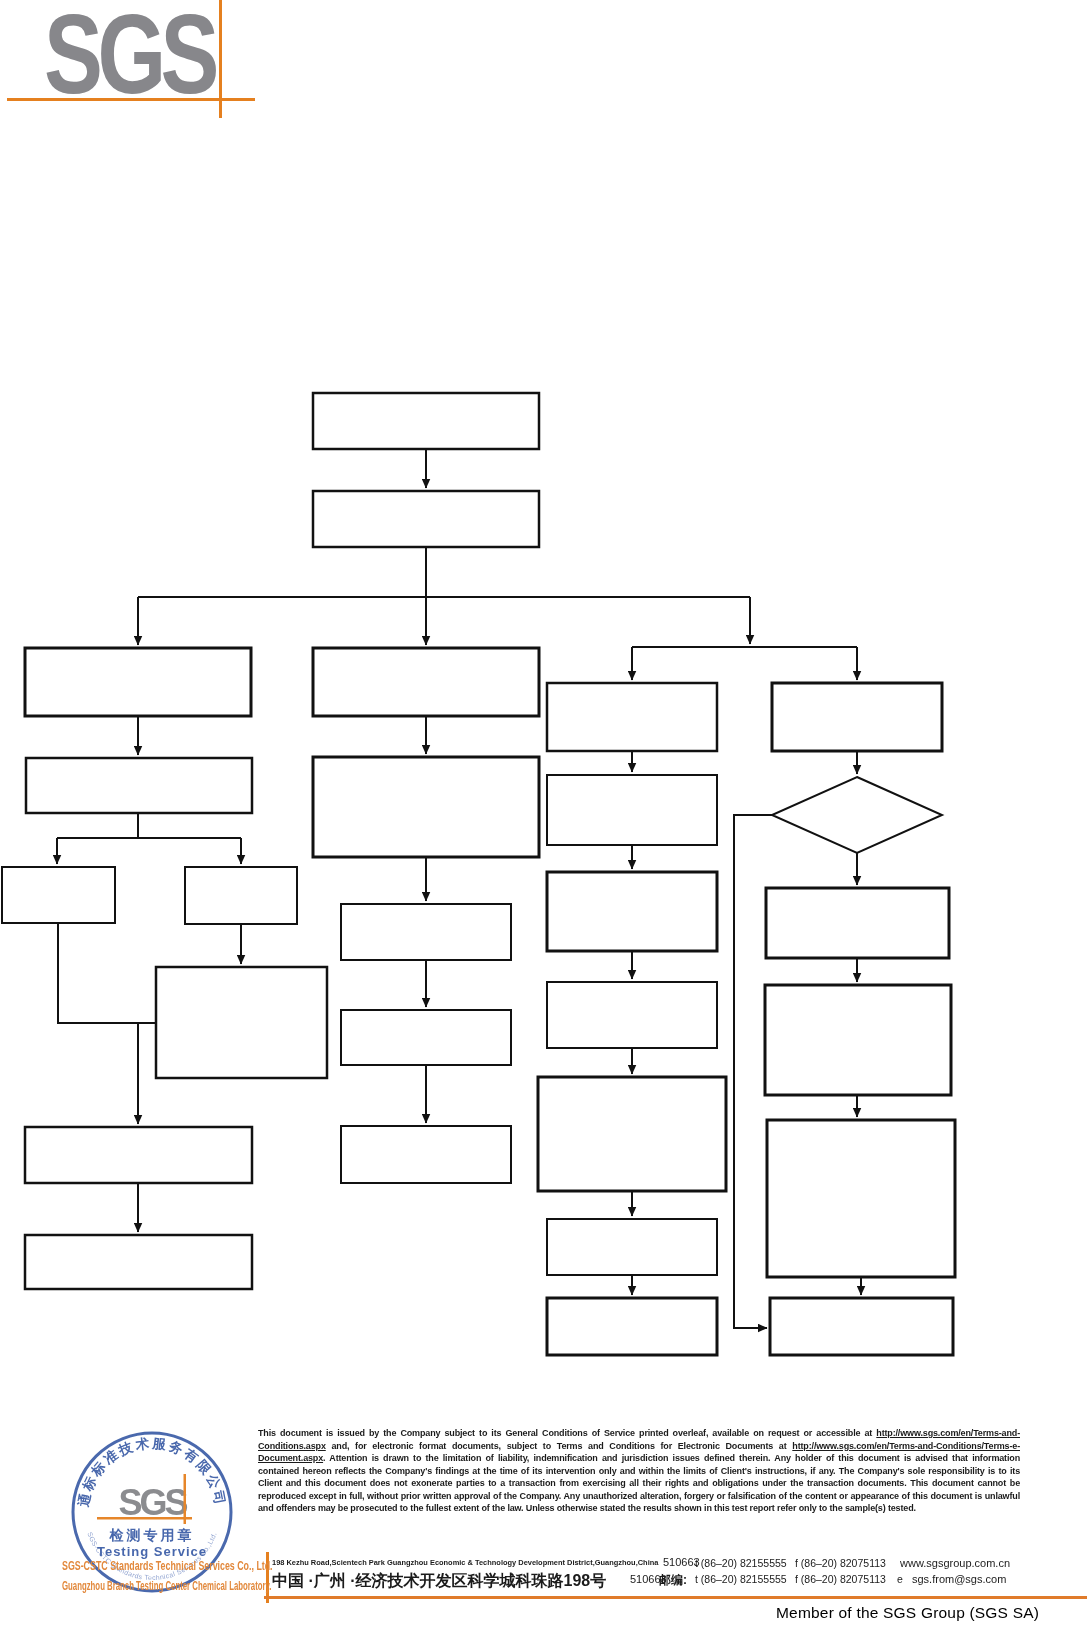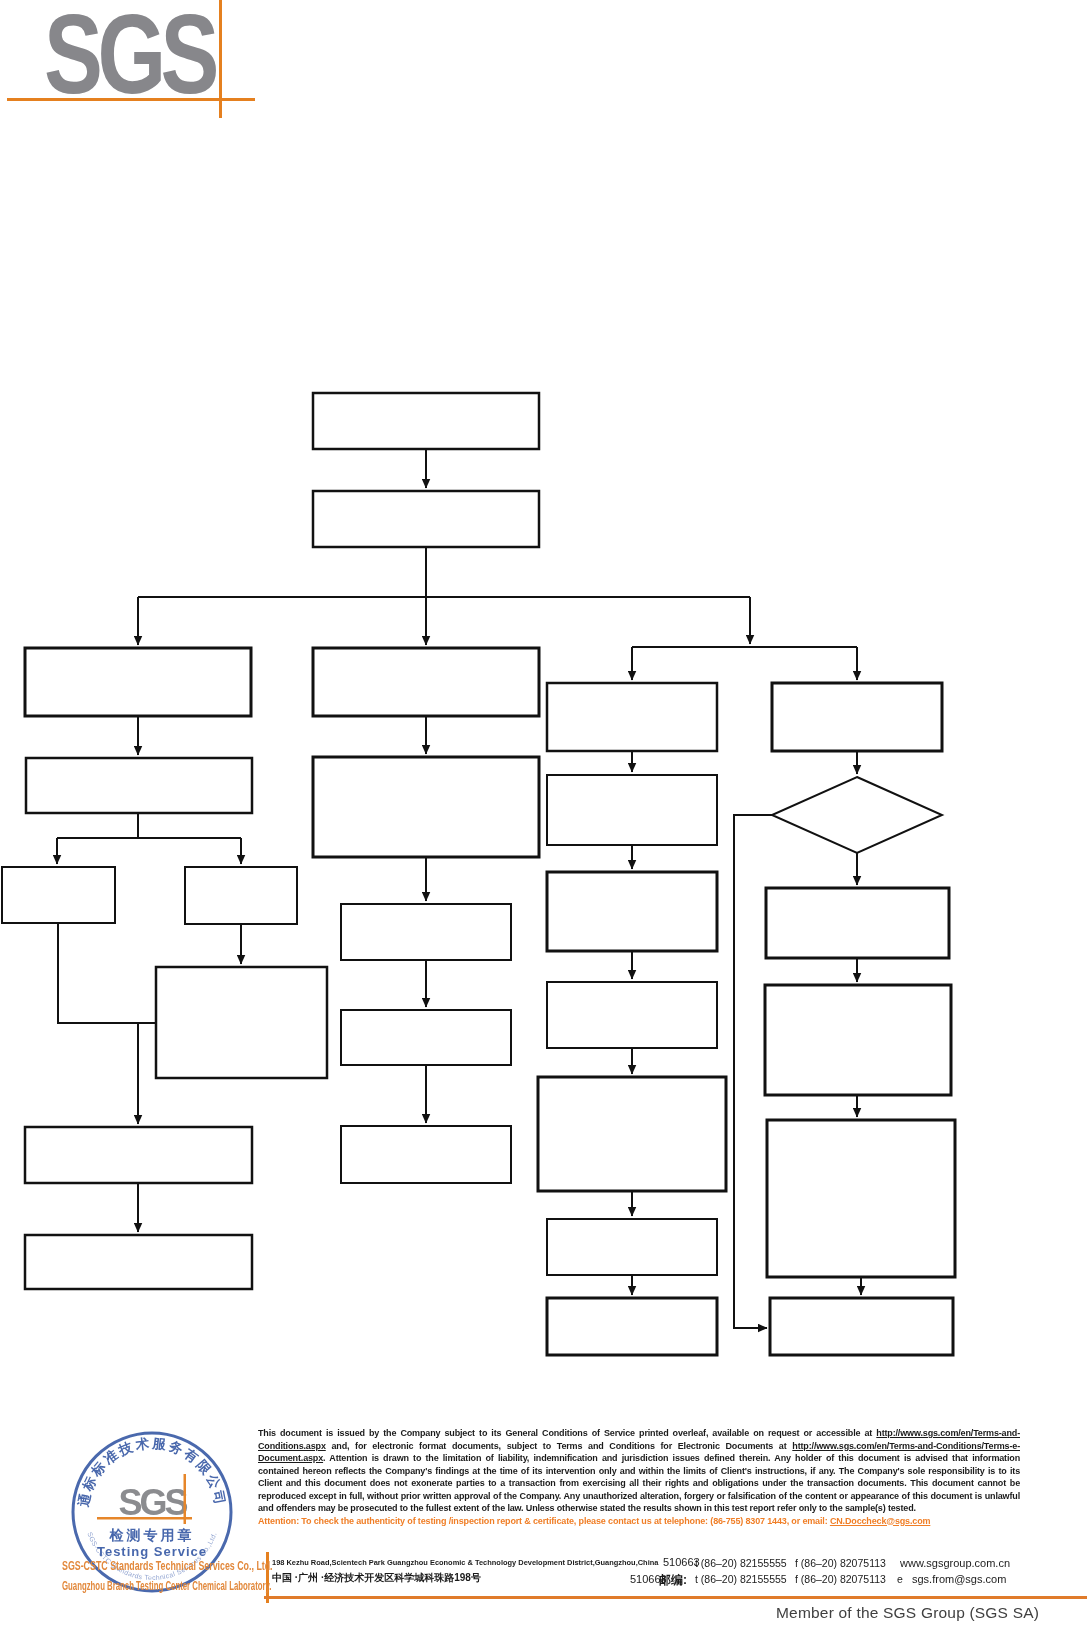--- a/index.html
+++ b/index.html
@@ -34,35 +34,35 @@
     font-size:9px;font-weight:bold;line-height:12.5px;letter-spacing:-0.15px;
     color:#1b1b1b;text-align:justify;
   }
   .attention{color:#F07E26;margin-top:0;}
   .u{text-decoration:underline;}
 
   
   .addr{position:absolute;white-space:nowrap;color:#1b1b1b;font-weight:bold;}
   .addr-en{left:272px;top:1558px;font-size:8px;transform:scaleX(0.93);transform-origin:left top;}
   .addr-post1{left:663px;top:1556px;font-size:11px;font-weight:normal;}
-  .addr-cn{left:272px;top:1571px;font-size:10px;}
+  .addr-cn{left:272px;top:1571px;font-size:16px;}
   .addr-postlabel{left:615px;top:1572px;font-size:12px;padding-left:44px;}
   .addr-post2{left:630px;top:1573px;font-size:11px;font-weight:normal;}
   .addr-tel1{left:695px;top:1557px;font-size:10.5px;font-weight:normal;}
   .addr-fax1{left:795px;top:1557px;font-size:10.5px;font-weight:normal;}
   .addr-web{left:900px;top:1557px;font-size:11px;font-weight:normal;text-align:right;}
   .addr-tel2{left:695px;top:1573px;font-size:10.5px;font-weight:normal;}
   .addr-fax2{left:795px;top:1573px;font-size:10.5px;font-weight:normal;}
   .addr-elabel{left:897px;top:1573px;font-size:10.5px;font-weight:normal;}
   .addr-email{left:912px;top:1573px;font-size:11px;font-weight:normal;}
 
   .footer-vline{position:absolute;left:266px;top:1552px;width:2.5px;height:51px;background:#E5801F;}
   .footer-hline{position:absolute;left:264px;top:1596px;width:823px;height:3px;background:#E07B2A;}
   .member{
-    position:absolute;left:776px;top:1604px;font-size:15.5px;color:#404040;
+    position:absolute;left:776px;top:1604px;font-size:15.5px;color:#000000;
     white-space:nowrap;letter-spacing:0.2px;
   }
 </style>
 </head>
 <body>
 
 <div class="logo-text">SGS</div>
 <div class="logo-hline"></div>
 <div class="logo-vline"></div>
 
@@ -154,21 +154,20 @@
   <rect x="128.5" y="56" width="2.5" height="50" fill="#E5801F"></rect>
   <text x="97" y="122" text-anchor="middle" font-size="14" font-weight="bold" fill="#3E5FA8" letter-spacing="3">检测专用章</text>
   <text x="97" y="138" text-anchor="middle" font-size="13" font-weight="bold" fill="#3E5FA8" letter-spacing="1">Testing Service</text>
 </svg>
 
 <div class="company-line l1">SGS-CSTC Standards Technical Services Co., Ltd.</div>
 <div class="company-line l2">Guangzhou Branch Testing Center Chemical Laboratory.</div>
 
 <div class="disclaimer">
   <div><span>This document is issued by the Company subject to its General Conditions of Service printed overleaf, available on request or accessible at </span><span class="u">http://www.sgs.com/en/Terms-and-Conditions.aspx</span><span> and, for electronic format documents, subject to Terms and Conditions for Electronic Documents at </span><span class="u">http://www.sgs.com/en/Terms-and-Conditions/Terms-e-Document.aspx</span><span>. Attention is drawn to the limitation of liability, indemnification and jurisdiction issues defined therein. Any holder of this document is advised that information contained hereon reflects the Company's findings at the time of its intervention only and within the limits of Client's instructions, if any. The Company's sole responsibility is to its Client and this document does not exonerate parties to a transaction from exercising all their rights and obligations under the transaction documents. This document cannot be reproduced except in full, without prior written approval of the Company. Any unauthorized alteration, forgery or falsification of the content or appearance of this document is unlawful and offenders may be prosecuted to the fullest extent of the law. Unless otherwise stated the results shown in this test report refer only to the sample(s) tested.</span></div>
-  <div class="attention"><span>Attention: To check the authenticity of testing /inspection report &amp; certificate, please contact us at telephone: (86-755) 8307 1443, or email: </span><span class="u">CN.Doccheck@sgs.com</span></div>
 </div>
 
 <span class="addr addr-en">198 Kezhu Road,Scientech Park Guangzhou Economic &amp; Technology Development District,Guangzhou,China</span>
 <span class="addr addr-post1">510663</span>
 <span class="addr addr-tel1">t (86–20) 82155555</span>
 <span class="addr addr-fax1">f (86–20) 82075113</span>
 <span class="addr addr-web">www.sgsgroup.com.cn</span>
 <span class="addr addr-cn">中国 ·广州 ·经济技术开发区科学城科珠路198号</span>
 <span class="addr addr-postlabel">邮编:</span>
 <span class="addr addr-post2">510663</span>

